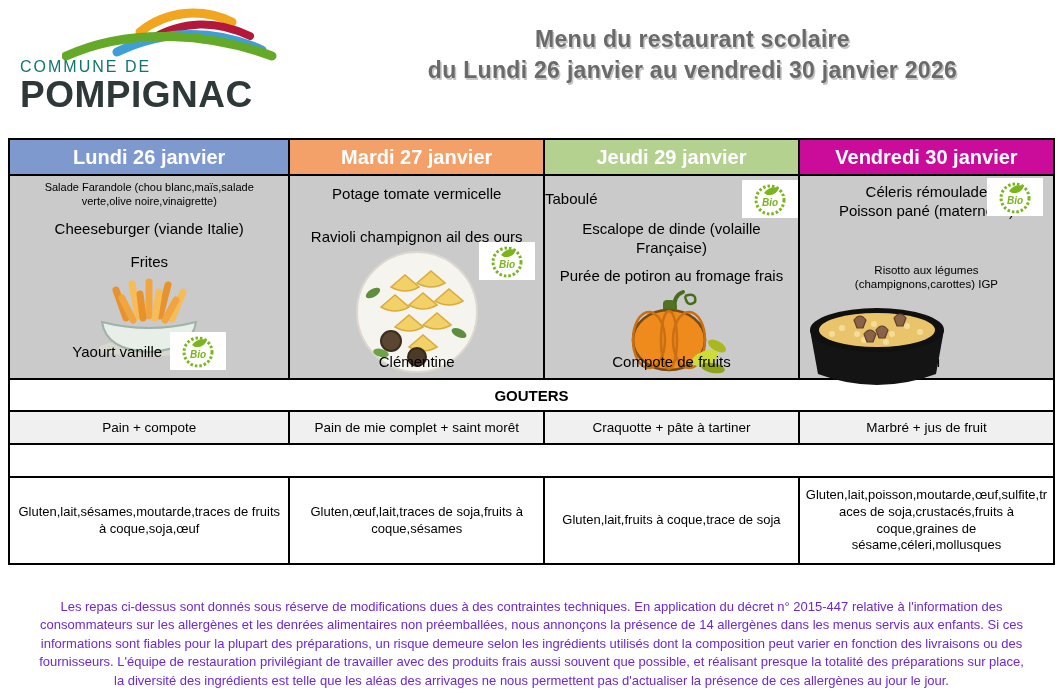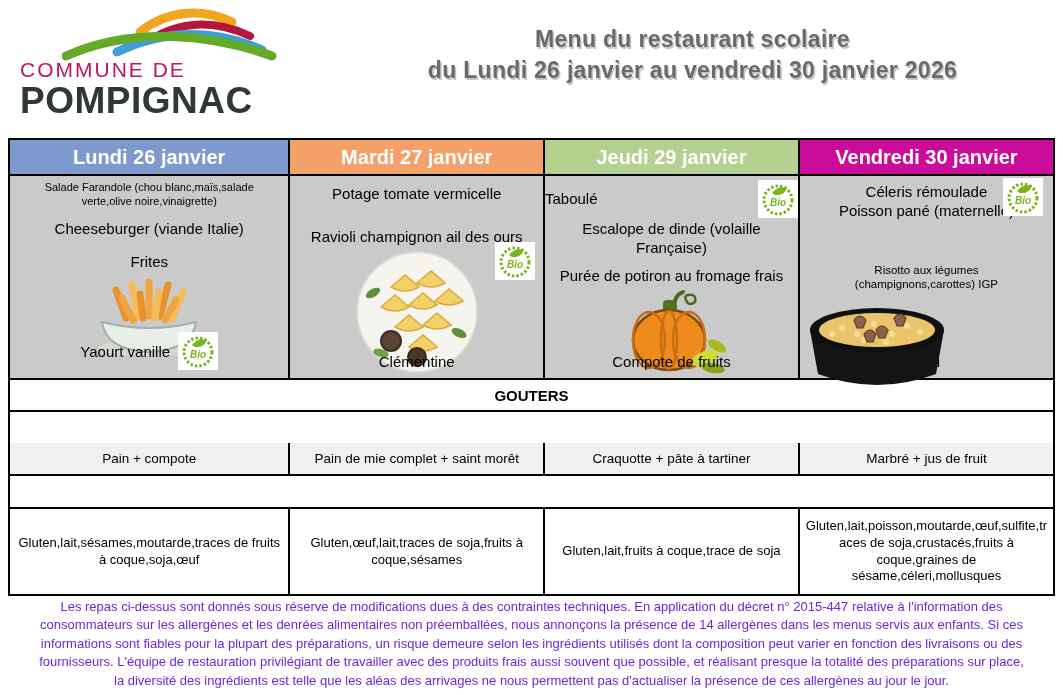--- a/index.html
+++ b/index.html
@@ -3,21 +3,21 @@
 <meta charset="utf-8">
 <style>
   * { margin:0; padding:0; box-sizing:border-box; }
   html,body { width:1063px; height:695px; background:#fff; font-family:"Liberation Sans", sans-serif; color:#000; }
   .page { position:relative; width:1063px; height:695px; overflow:hidden; background:#fff; }
 
   
   .logo { position:absolute; left:14px; top:6px; width:270px; }
   .logo-waves { position:relative; left:48px; width:215px; height:58px; }
   .logo-text { padding-left:6px; margin-top:-6px; }
-  .logo-sub { font-size:21px; letter-spacing:2px; color:#be185d; font-weight:400; }
+  .logo-sub { font-size:16px; letter-spacing:2px; color:#0f766e; font-weight:400; }
   .logo-name { font-size:37px; font-weight:bold; color:#2e3839; letter-spacing:0.5px; line-height:1.05; }
 
   
   .title-block { position:absolute; left:330px; right:8px; top:24px; text-align:center;
     font-weight:bold; font-size:23px; line-height:1.35; color:#6a6a6a;
     text-shadow:1.5px 1.5px 0 #c6c6c6; letter-spacing:0.3px; }
 
   
   .menu-table { position:absolute; left:8px; top:138px; width:1047px; border:2px solid #000; background:#fff; }
   .grid-row { display:grid; grid-template-columns:26.7% 24.4% 24.45% 24.45%; }
@@ -27,28 +27,28 @@
   .row-header .cell { height:34px; display:flex; align-items:center; justify-content:center;
     color:#fff; font-weight:bold; font-size:20px; }
   .row-body { border-top:2px solid #000; }
   .row-body .cell { height:202px; background:#cacaca; position:relative; text-align:center; overflow:visible; }
   .item  { font-size:15px; line-height:1.25; }
   .item-sm { font-size:11px; line-height:1.25; }
 
   .row-gouters { border-top:2px solid #000; height:32px; display:flex; align-items:center; justify-content:center;
     font-weight:bold; font-size:15px; background:#fff; }
   .row-snack { border-top:2px solid #000; }
-  .row-snack .cell { height:31px; background:#f0f0f0; display:flex; align-items:center; justify-content:center; font-size:13.5px;margin-top:31px; }
+  .row-snack .cell { height:31px; background:#f0f0f0; display:flex; align-items:center; justify-content:center; font-size:13.5px; }
   .row-empty { border-top:2px solid #000; height:33px; background:#fff; }
   .row-allergens { border-top:2px solid #000; }
   .row-allergens .cell { height:85px; background:#fff; display:flex; align-items:center; justify-content:center;
     font-size:13px; line-height:1.3; padding:2px 5px; text-align:center; overflow-wrap:anywhere; }
 
   
-  .bio-badge { display:inline-block; width:40px; height:38px; background:#fff; vertical-align:middle; }
+  .bio-badge { display:inline-block; width:56px; height:38px; background:#fff; vertical-align:middle; }
   .bio-badge svg { width:100%; height:100%; }
 
   
   .abs { position:absolute; }
   .dessert-line { position:absolute; bottom:8px; left:0; right:0; display:flex; align-items:center; justify-content:center; gap:8px; font-size:15px; }
   .food-img { display:block; margin:0 auto; }
 
   
   .footer-note { position:absolute; left:38px; right:38px; top:598px; text-align:center;
     font-size:13px; line-height:1.42; color:#6d28d9; }

